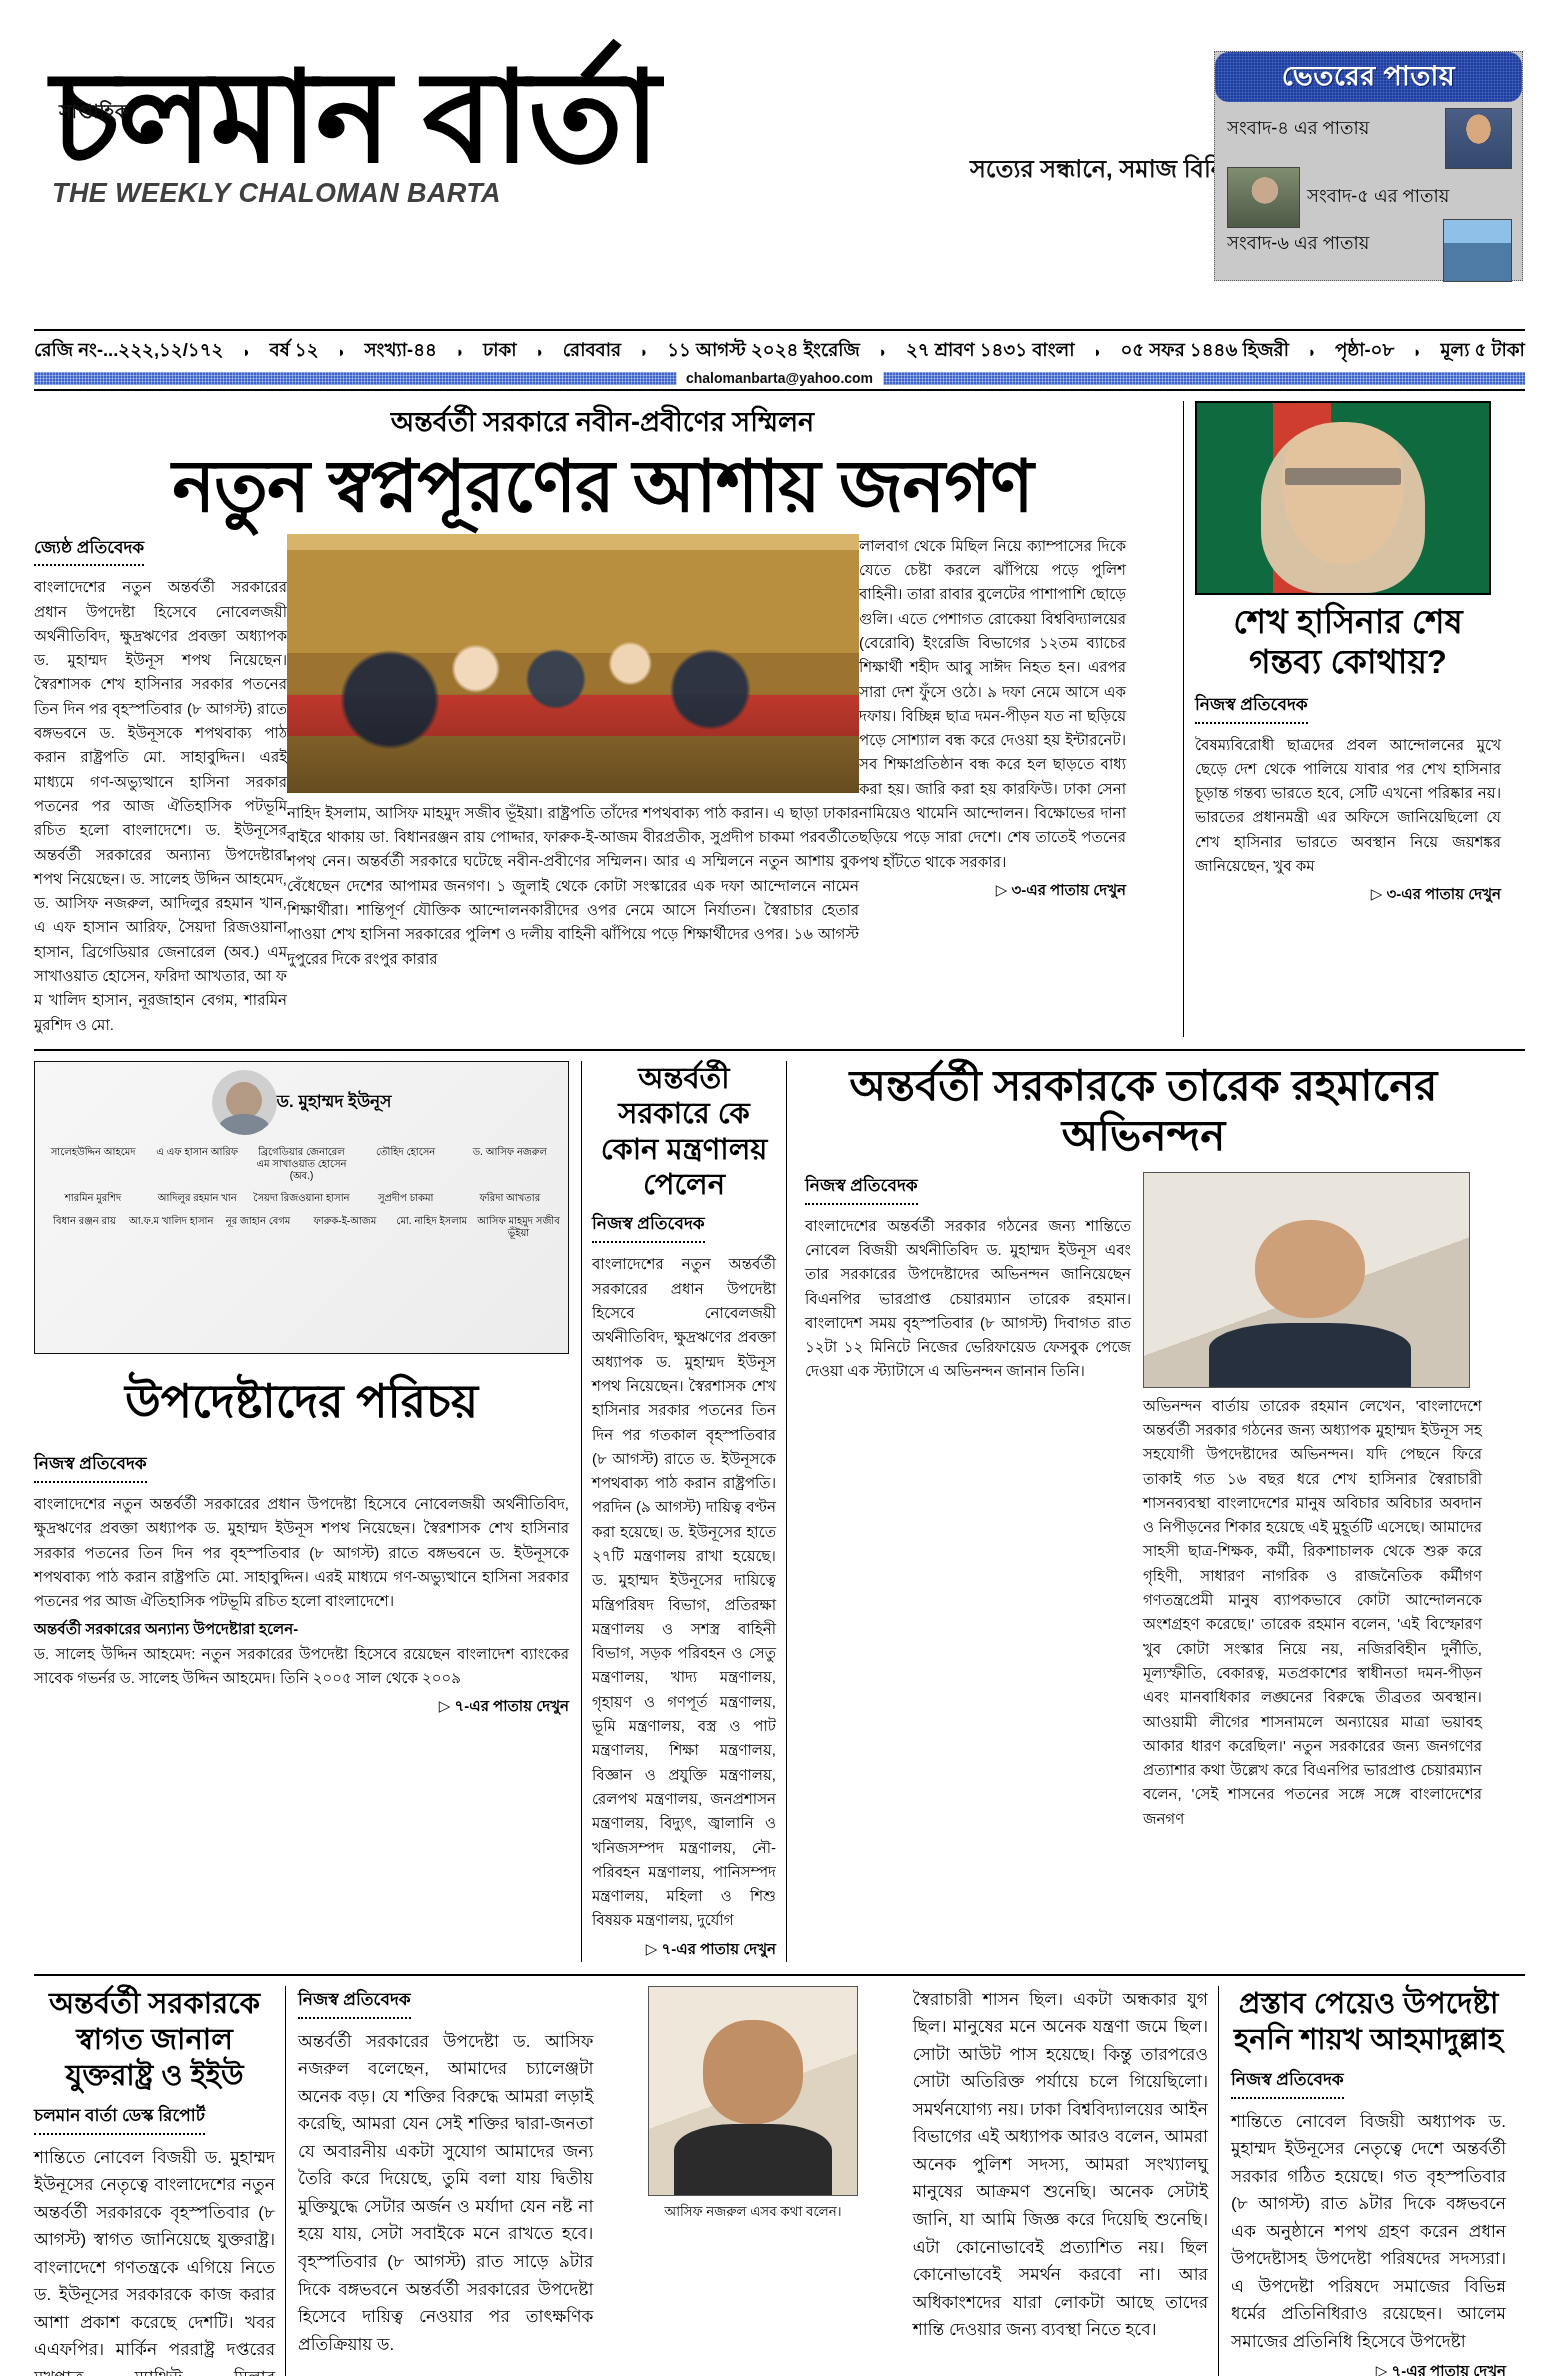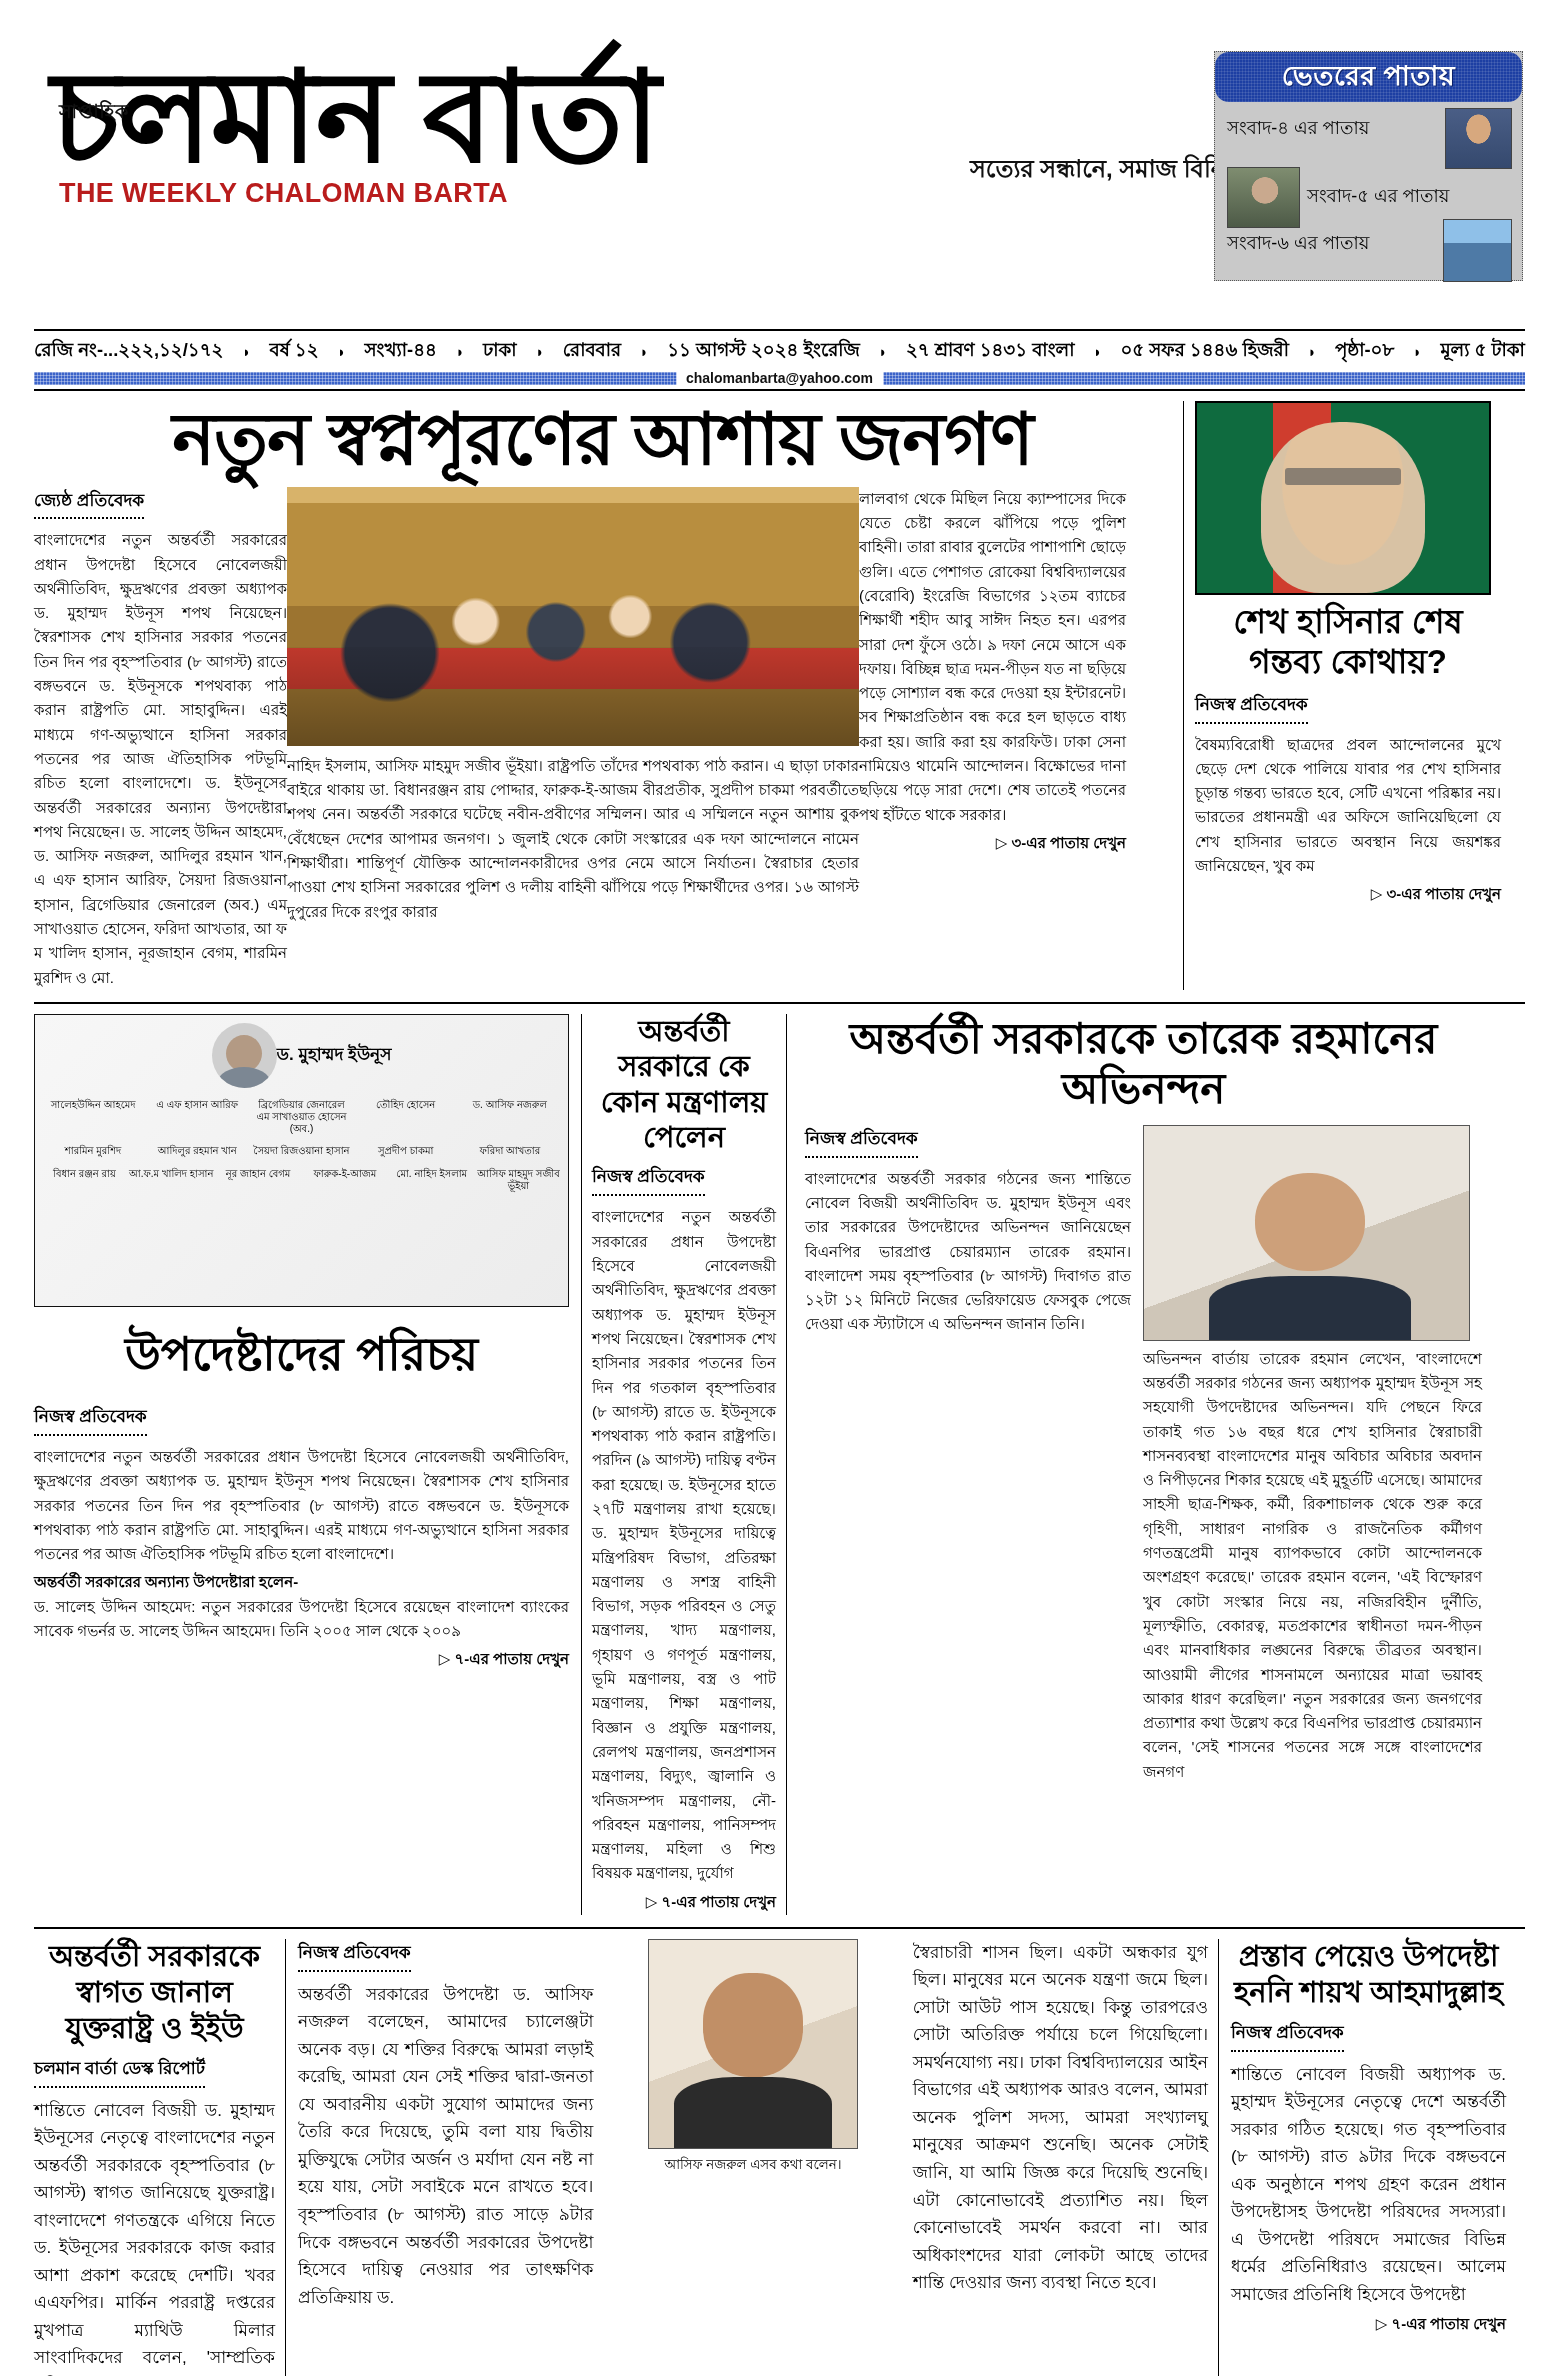--- a/index.html
+++ b/index.html
@@ -22,23 +22,23 @@
     font-size: 19px; font-weight: bold; letter-spacing: 0.5px;
     color: #111; z-index: 3;
   }
   .mast-title {
     font-size: 127px; font-weight: bold; line-height: .92;
     letter-spacing: -2px; color: #000;
     font-family: "Liberation Sans", "DejaVu Sans", sans-serif;
     white-space: nowrap;
   }
   .mast-en {
-    margin-top: 2px; margin-left: 8px;
+    margin-top: 2px; margin-left: 1px;
     font-size: 27px; font-weight: bold; letter-spacing: 0.4px;
-    color: #b91c1c; white-space: nowrap;
+    color: #404040; white-space: nowrap; font-style: italic;
   }
   .mast-tag {
     position: absolute; left: 970px; top: 150px;
     font-size: 24px; font-weight: bold; color: #111; white-space: nowrap;
   }
 
   
   .inner-box {
     position: absolute; right: 36px; top: 51px;
     width: 309px; height: 230px;
@@ -312,20 +312,21 @@
   <div class="blueband">
     <span class="email-chip">chalomanbarta@yahoo.com</span>
   </div>
   <div class="hr-black"></div>
 
   <div class="content">
 
     <div class="lead-wrap">
 
       <div class="lead-main">
+        <div class="kicker">অন্তর্বর্তী সরকারে নবীন-প্রবীণের সম্মিলন</div>
         <div class="lead-headline">নতুন স্বপ্নপূরণের আশায় জনগণ</div>
 
         <div class="cols3">
           <div class="col c-left">
             <div class="byline">জ্যেষ্ঠ প্রতিবেদক</div>
             <p>বাংলাদেশের নতুন অন্তর্বর্তী সরকারের প্রধান উপদেষ্টা হিসেবে নোবেলজয়ী অর্থনীতিবিদ, ক্ষুদ্রঋণের প্রবক্তা অধ্যাপক ড. মুহাম্মদ ইউনূস শপথ নিয়েছেন। স্বৈরশাসক শেখ হাসিনার সরকার পতনের তিন দিন পর বৃহস্পতিবার (৮ আগস্ট) রাতে বঙ্গভবনে ড. ইউনূসকে শপথবাক্য পাঠ করান রাষ্ট্রপতি মো. সাহাবুদ্দিন। এরই মাধ্যমে গণ-অভ্যুত্থানে হাসিনা সরকার পতনের পর আজ ঐতিহাসিক পটভূমি রচিত হলো বাংলাদেশে।
 
 ড. ইউনূসের অন্তর্বর্তী সরকারের অন্যান্য উপদেষ্টারা শপথ নিয়েছেন। ড. সালেহ উদ্দিন আহমেদ, ড. আসিফ নজরুল, আদিলুর রহমান খান, এ এফ হাসান আরিফ, সৈয়দা রিজওয়ানা হাসান, ব্রিগেডিয়ার জেনারেল (অব.) এম সাখাওয়াত হোসেন, ফরিদা আখতার, আ ফ ম খালিদ হাসান, নূরজাহান বেগম, শারমিন মুরশিদ ও মো.</p>
           </div>
           <div class="col c-mid">

